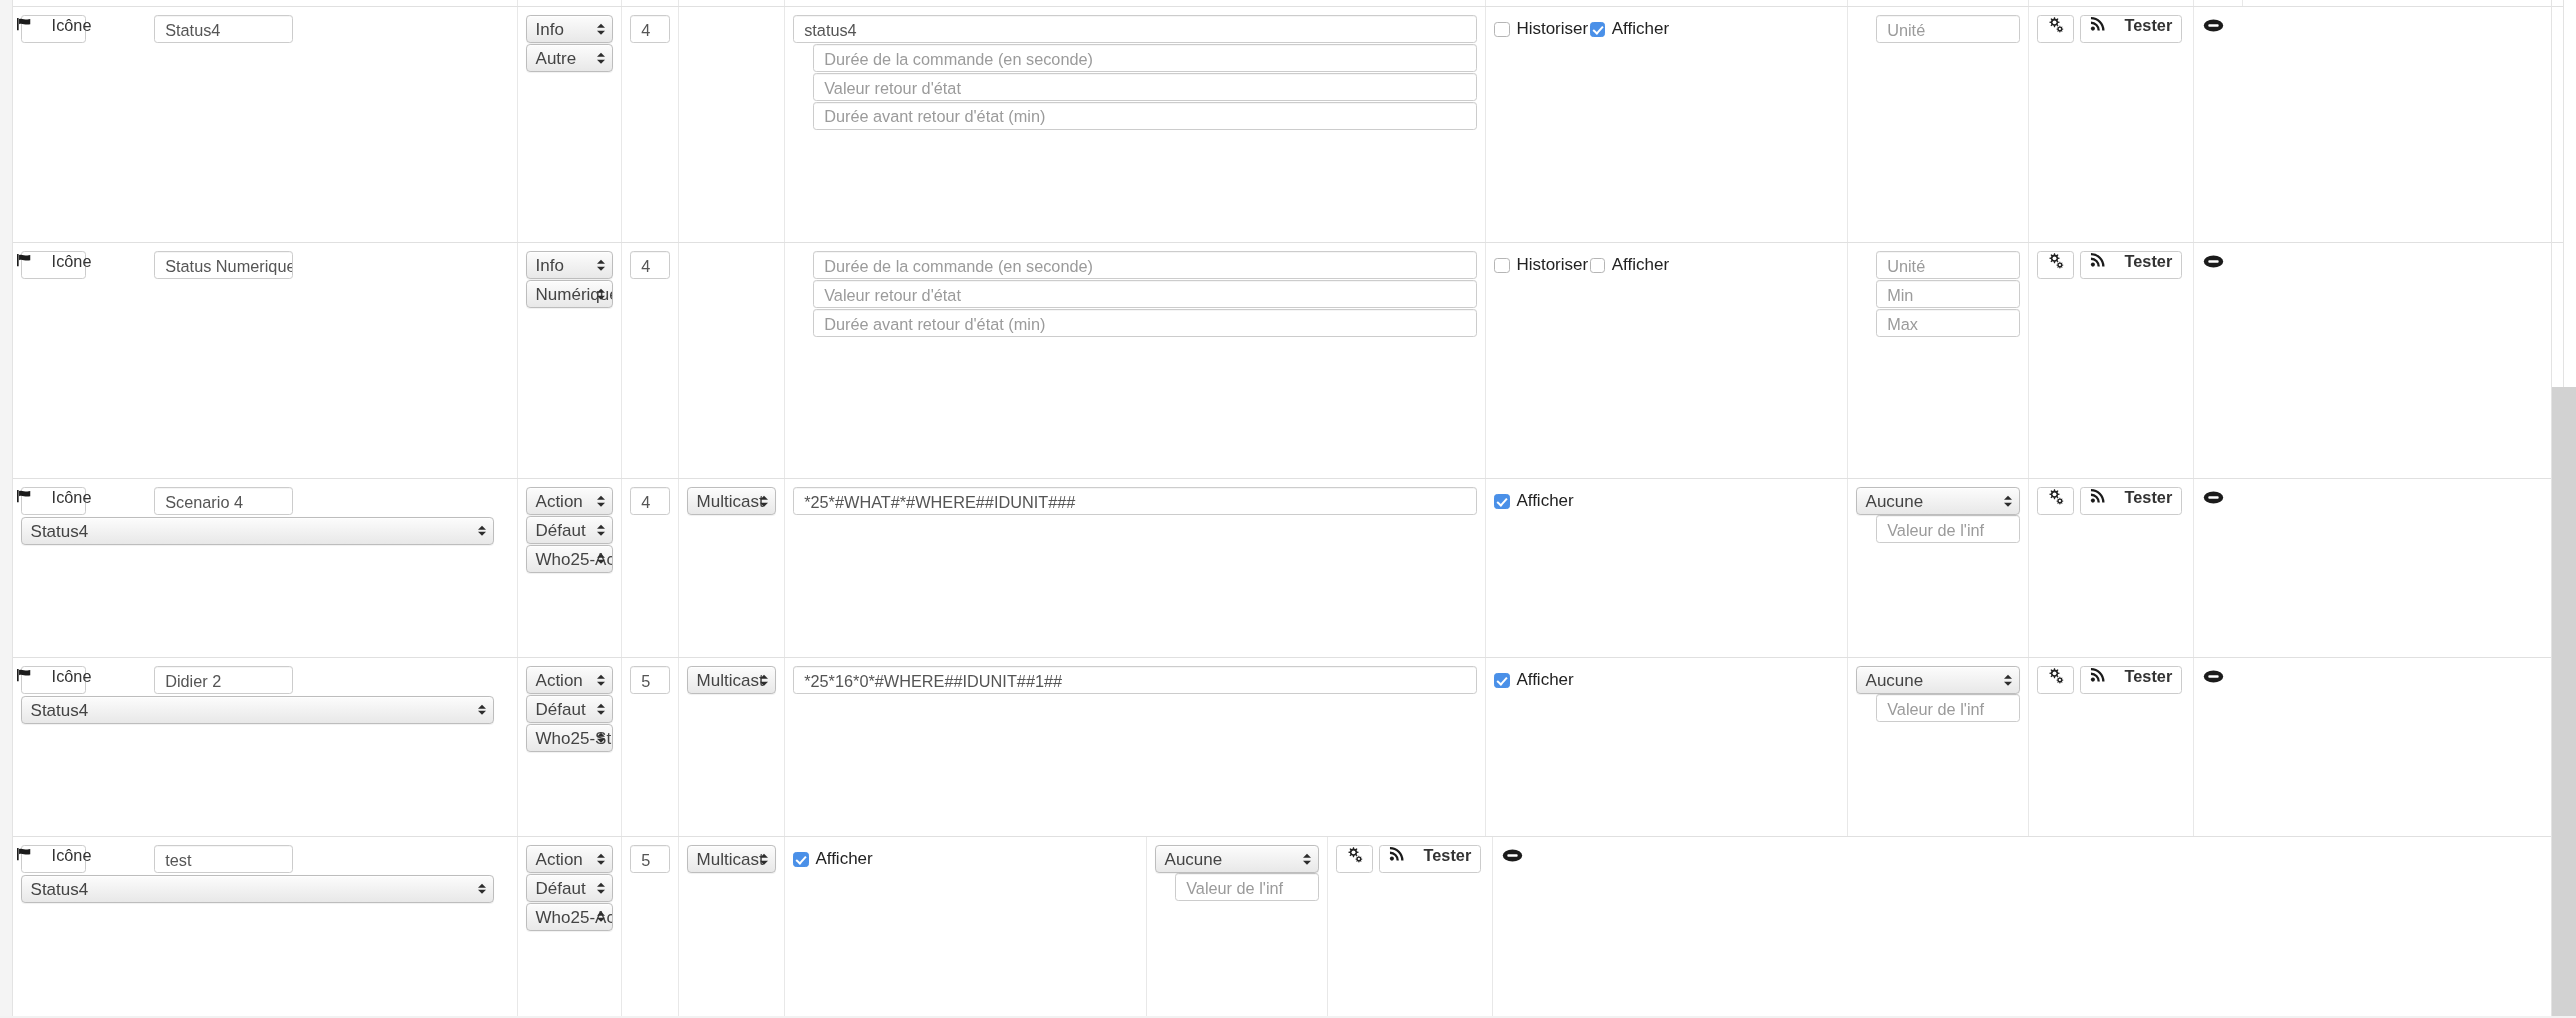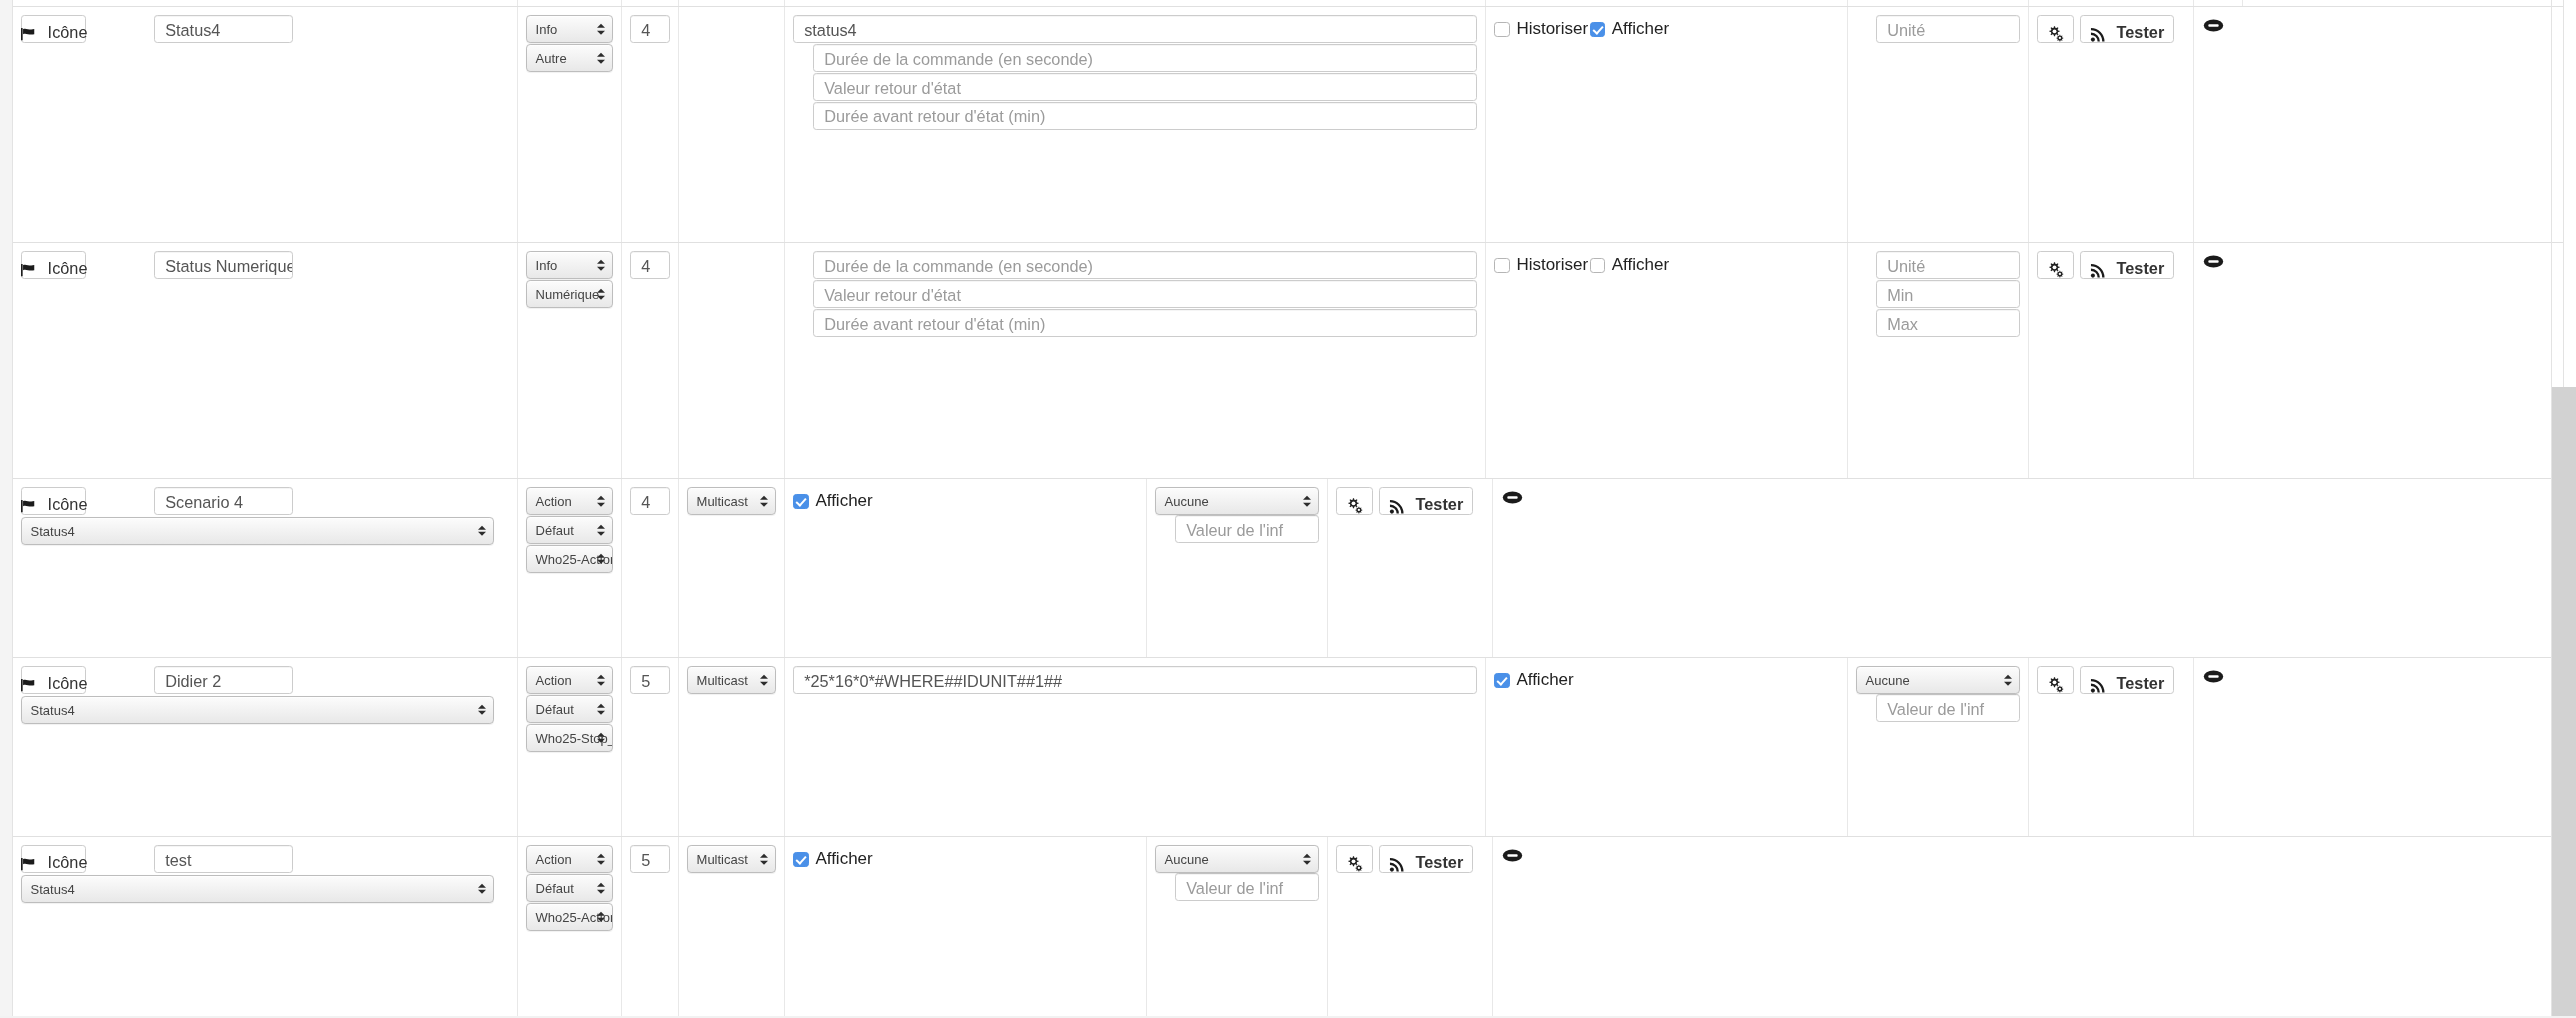--- a/index.html
+++ b/index.html
@@ -77,21 +77,21 @@
   .txt + .txt { margin-top: 0.8px; }
 
   .sel {
     display: block;
     position: relative;
     height: 28px;
     border: 0.8px solid #bdbdbd;
     border-radius: 4.1px;
     background: linear-gradient(#fcfcfc, #e8e8e8);
     color: #444;
-    font-size: 13px;
+    font-size: 17px;
     padding: 1.6px 28px 1.6px 8.2px;
     line-height: 24.5px;
     white-space: nowrap;
     overflow: hidden;
     box-shadow: 0 0.8px 0 rgba(255,255,255,.9) inset, 0 0.8px 0.8px rgba(0,0,0,.06);
   }
   .sel + .sel { margin-top: 0.8px; }
   .sel .arrows {
     position: absolute; right: 8.2px; top: 50%;
     transform: translateY(-50%);
@@ -101,22 +101,22 @@
   .sel .arrows i {
     display:block; width: 0; height: 0;
     border-left: 4.1px solid transparent;
     border-right: 4.1px solid transparent;
   }
   .sel .arrows i.up   { border-bottom: 4.9px solid #2c2c2c; }
   .sel .arrows i.down { border-top: 4.9px solid #2c2c2c; }
 
   
   .btn {
-    display: inline-flex; align-items: flex-end; justify-content: center;
-    gap: 11px;
+    display: inline-flex; align-items: flex-start; justify-content: center;
+    gap: 19px;
     height: 28px;
     border: 0.8px solid #ccc;
     border-radius: 3.3px;
     background: #fff;
     color: #333;
     font-size: 16.3px;
     padding: 0 9px;
     white-space: nowrap;
     vertical-align: top;
   }
@@ -417,20 +417,23 @@
           </div>
           <div class="cell c-order">
             <span class="txt">4</span>
           </div>
           <div class="cell c-cast">
             <span class="sel"><span>Multicast</span><span class="arrows">
                 <i class="up"></i>
                 <i class="down"></i>
               </span></span>
           </div>
+          <div class="cell c-cmd">
+            <span class="txt">*25*#WHAT#*#WHERE##IDUNIT###</span>
+          </div>
           <div class="cell c-opts">
             <div class="optline">
               <span class="cbx on"></span>
               <span class="optlabel">Afficher</span>
             </div>
           </div>
           <div class="cell c-unit">
             <span class="sel"><span>Aucune</span><span class="arrows">
                 <i class="up"></i>
                 <i class="down"></i>

